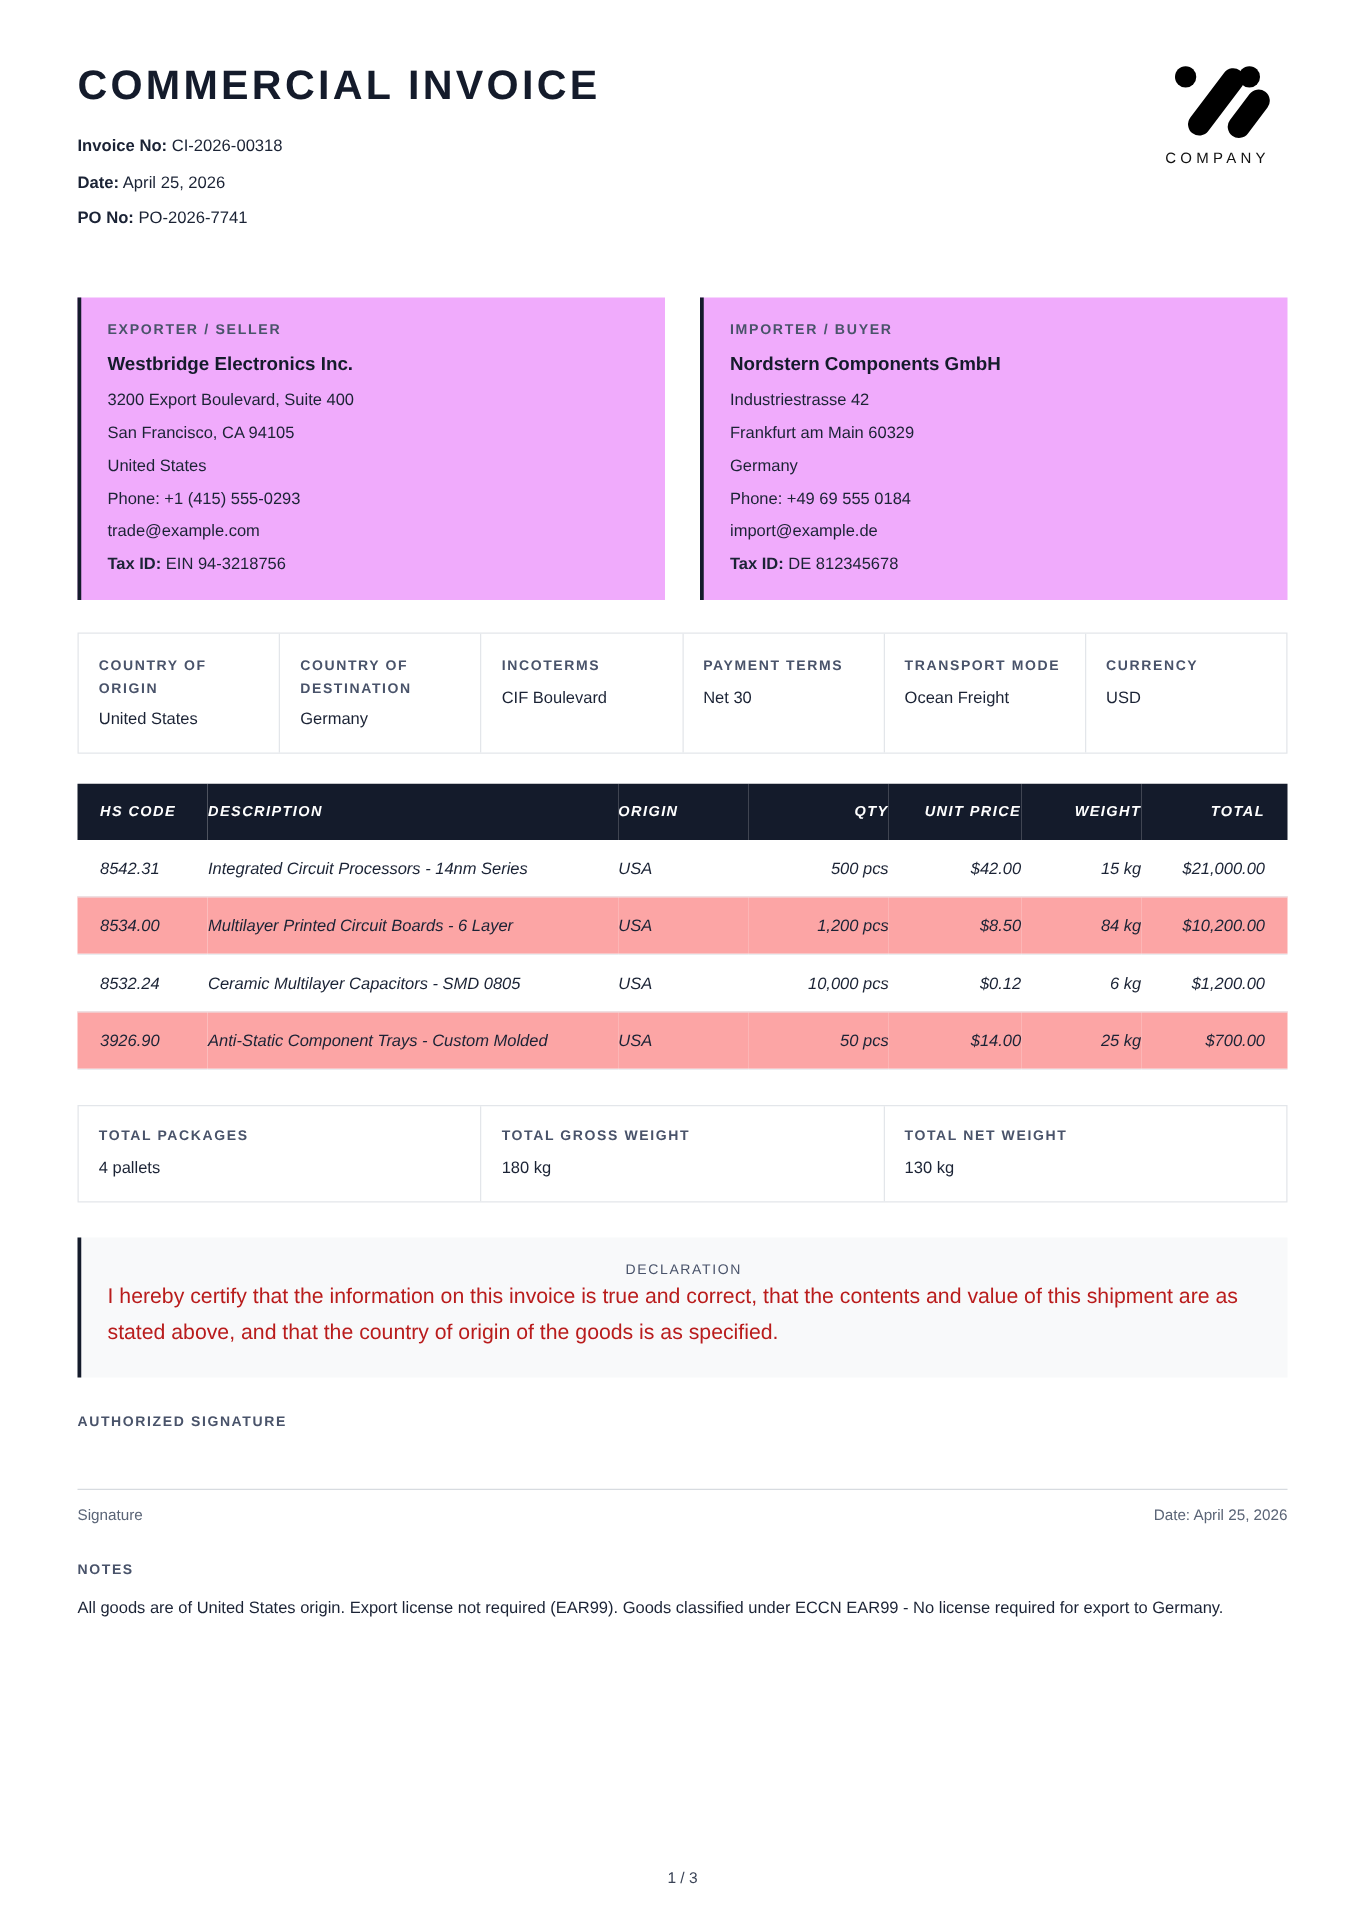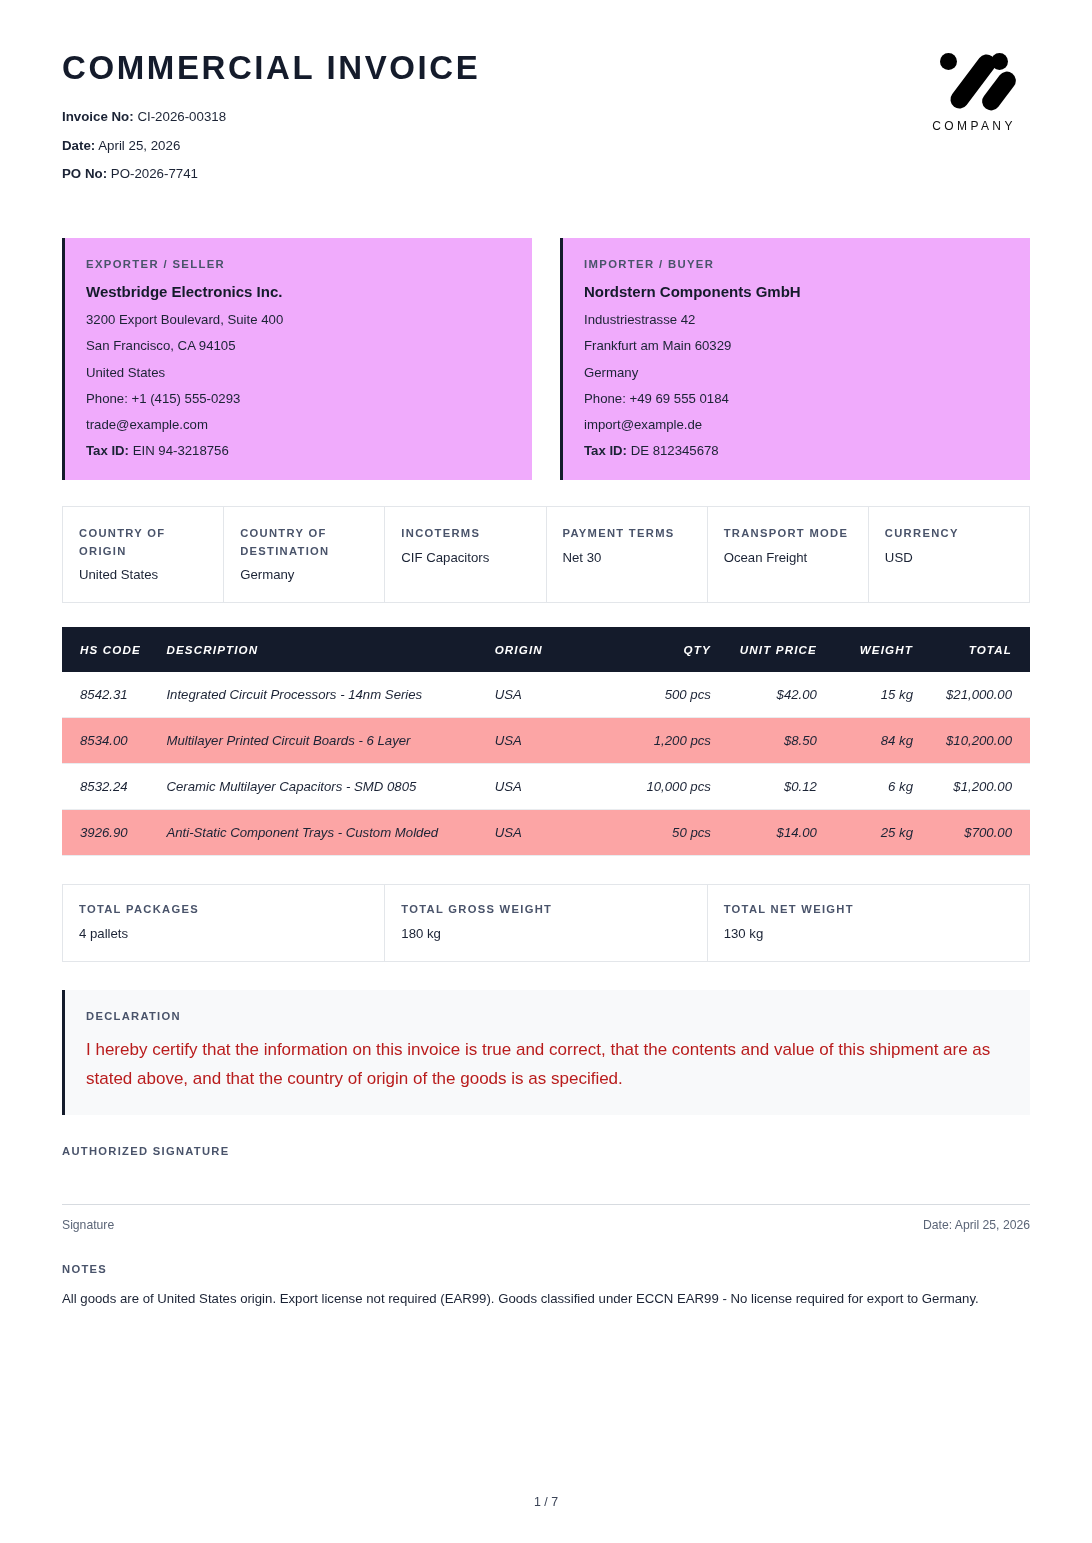--- a/index.html
+++ b/index.html
@@ -230,24 +230,24 @@
 
   
   .declaration {
     margin-top: 28px;
     background: #f8f9fa;
     border-left: 3px solid #141b2b;
     padding: 20px 22px 22px 21px;
   }
   .decl-label {
     font-size: 11.2px;
-    font-weight: bold;
+    font-weight: normal;
     letter-spacing: 1.3px;
     color: #49536a;
-    margin-bottom: 13px;
+    text-align: center;
   }
   .decl-text {
     font-size: 17px;
     line-height: 1.72;
     color: #b91c1c;
   }
 
   
   .sig-label {
     margin-top: 30px;
@@ -361,21 +361,21 @@
     <div class="term-cell">
       <div class="term-label">COUNTRY OF ORIGIN</div>
       <div class="term-value">United States</div>
     </div>
     <div class="term-cell">
       <div class="term-label">COUNTRY OF DESTINATION</div>
       <div class="term-value">Germany</div>
     </div>
     <div class="term-cell">
       <div class="term-label">INCOTERMS</div>
-      <div class="term-value">CIF Capacitors</div>
+      <div class="term-value">CIF Boulevard</div>
     </div>
     <div class="term-cell">
       <div class="term-label">PAYMENT TERMS</div>
       <div class="term-value">Net 30</div>
     </div>
     <div class="term-cell">
       <div class="term-label">TRANSPORT MODE</div>
       <div class="term-value">Ocean Freight</div>
     </div>
     <div class="term-cell">
@@ -460,14 +460,14 @@
   <div class="sig-label">AUTHORIZED SIGNATURE</div>
   <div class="sig-line"></div>
   <div class="sig-row">
     <span>Signature</span>
     <span>Date: April 25, 2026</span>
   </div>
 
   <div class="notes-label">NOTES</div>
   <div class="notes-text">All goods are of United States origin. Export license not required (EAR99). Goods classified under ECCN EAR99 - No license required for export to Germany.</div>
 
-  <div class="pagenum">1 / 7</div>
+  <div class="pagenum">1 / 3</div>
 </div>
 
 </body></html>

